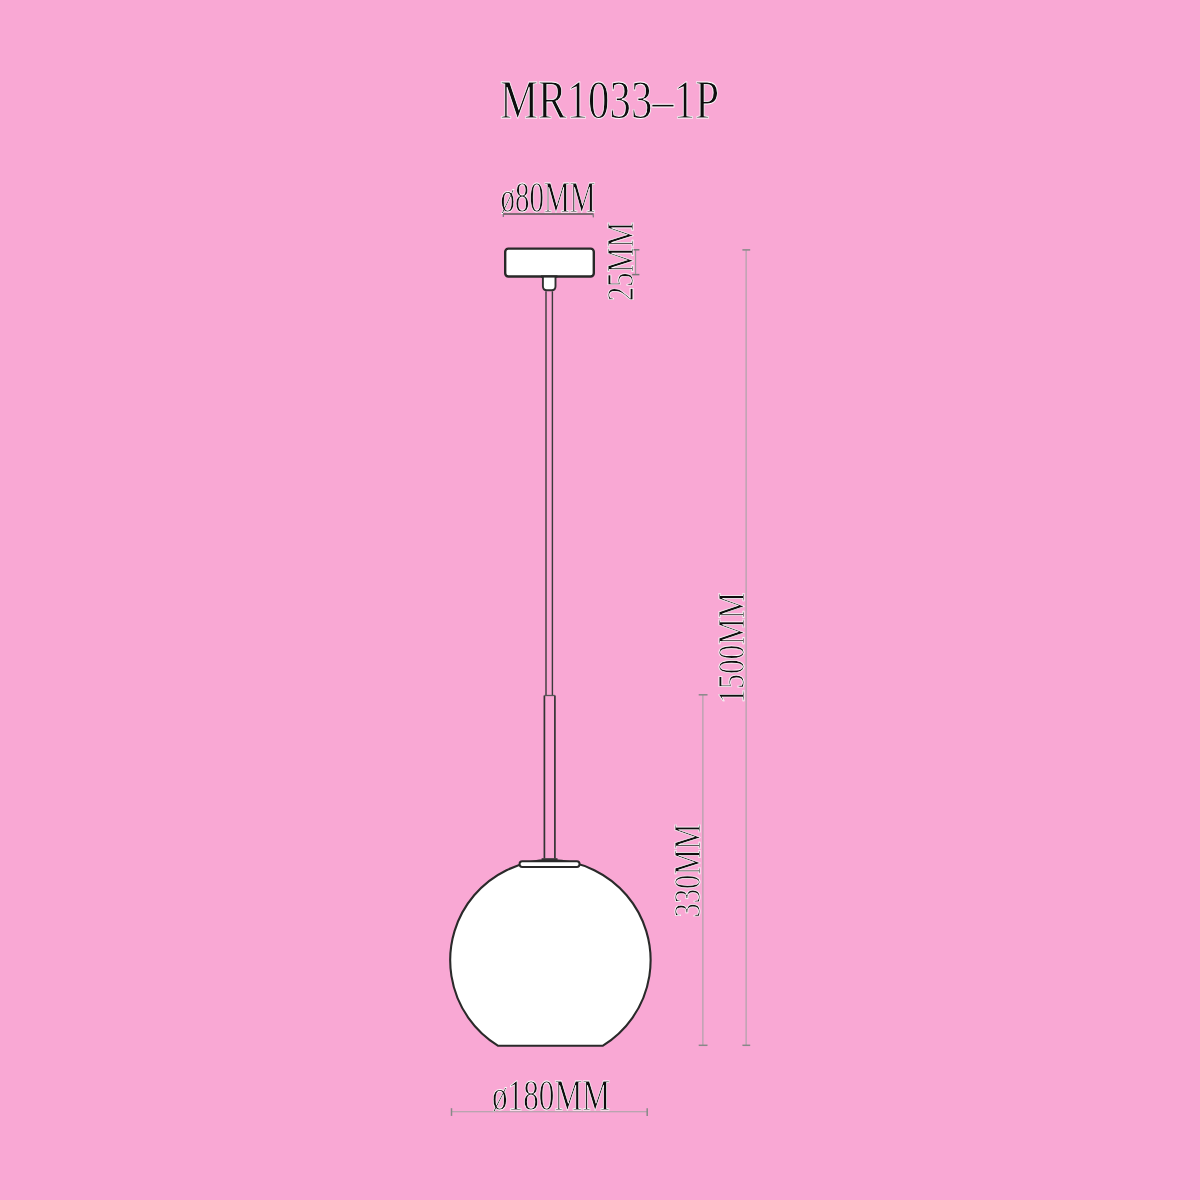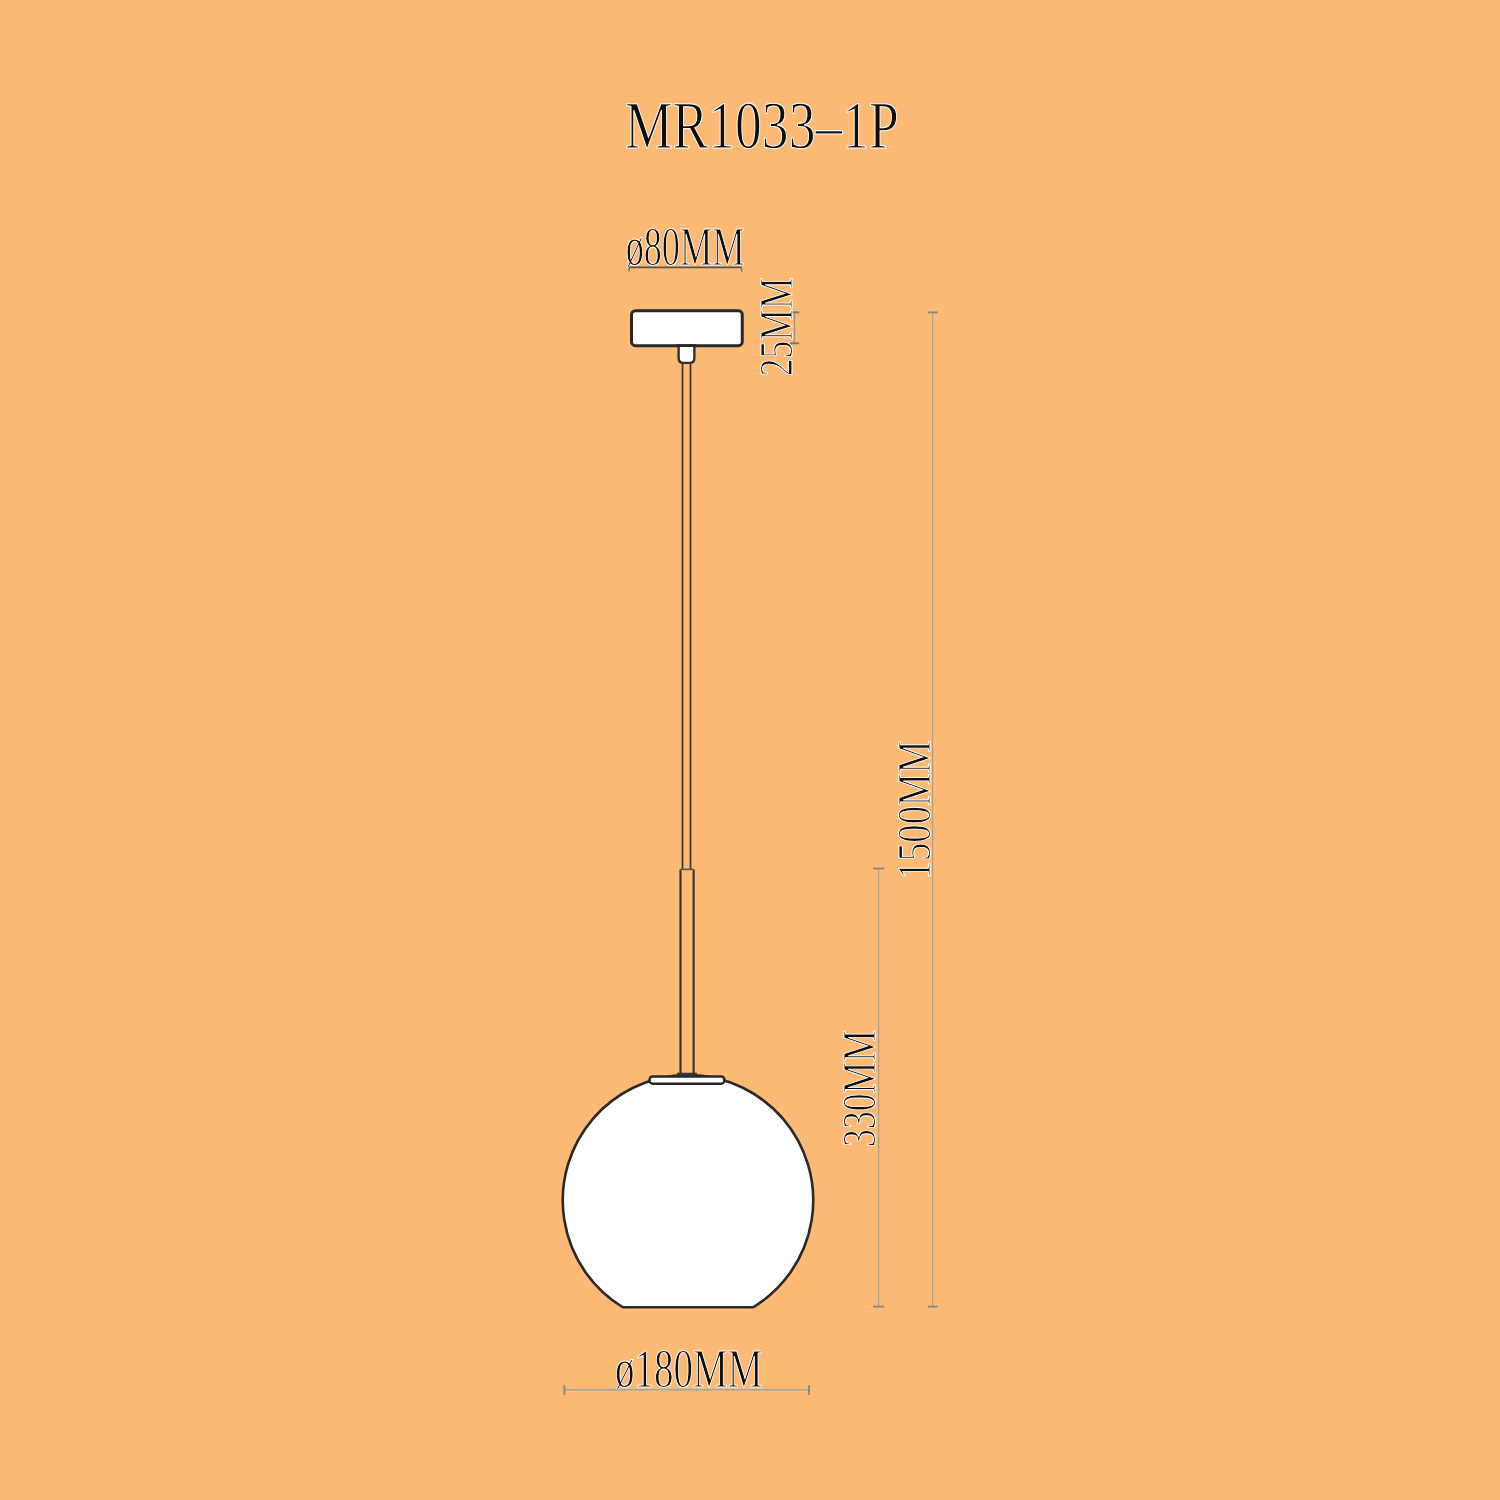--- a/index.html
+++ b/index.html
@@ -1,16 +1,16 @@
 <!DOCTYPE html>
 <html><head>
 <meta charset="utf-8">
 <style>
   html,body{margin:0;padding:0;background:#ffffff;}
-  .page{width:1200px;height:1200px;position:relative;background:#fdba74;overflow:hidden;text-align:right;}
+  .page{width:1200px;height:1200px;position:relative;background:#f9a8d4;overflow:hidden;text-align:right;}
   svg{display:block;}
   text{font-family:"Liberation Serif",serif;fill:#0e0e0e;stroke:#ffffff;stroke-width:0.85;paint-order:fill;}
 </style>
 </head>
 <body>
 <div class="page">
 <svg width="1200" height="1200" viewBox="0 0 1200 1200">
   <defs>
     <filter id="thin" x="-30%" y="-30%" width="160%" height="160%">
       <feMorphology operator="erode" radius="0.55 0.3"></feMorphology>

